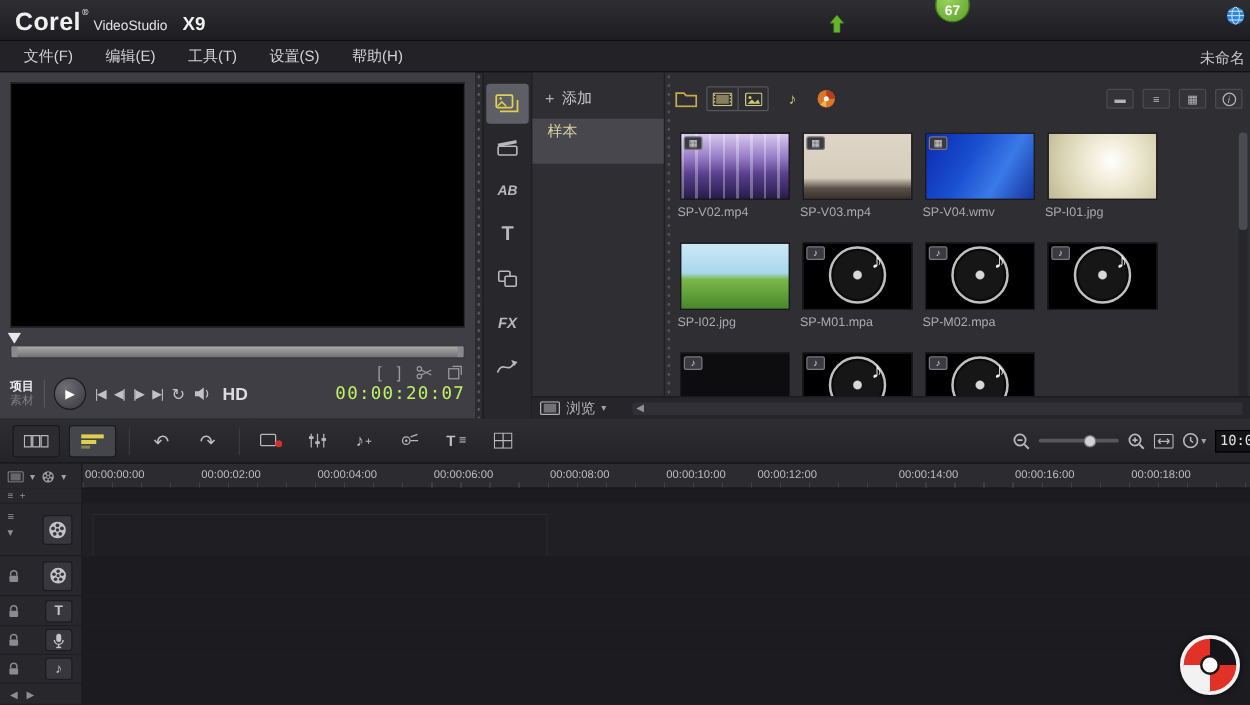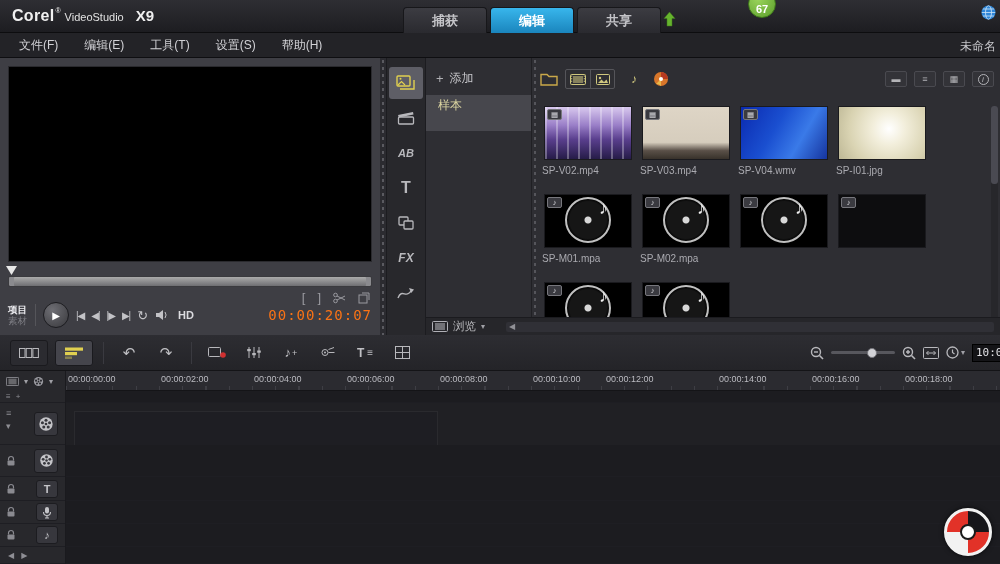--- a/index.html
+++ b/index.html
@@ -4,21 +4,21 @@
 <style>
   *{box-sizing:border-box;margin:0;padding:0}
   html,body{width:1000px;height:564px;overflow:hidden;background:#2b2b30;
     font-family:"Liberation Sans",sans-serif;color:#ccc;position:relative}
   svg{display:block}
 
   
   .header{position:absolute;left:0;top:0;width:1000px;height:33px;
     background:linear-gradient(#2e2e33,#1d1d21);border-bottom:1px solid #0d0d0f}
   .logo{position:absolute;left:12px;top:7px;display:flex;align-items:baseline;color:#f0f0f0}
-  .lg-corel{font-size:16px;font-weight:bold;letter-spacing:.3px}
+  .lg-corel{font-size:20px;font-weight:bold;letter-spacing:.3px}
   .lg-reg{font-size:7px;margin:0 4px 0 1px;align-self:flex-start}
   .lg-prod{font-size:11px;color:#e2e2e2}
   .lg-ver{font-size:15px;font-weight:bold;margin-left:12px}
   .tabs{position:absolute;left:403px;top:7px;display:flex;gap:3px}
   .tab{width:84px;height:26px;line-height:26px;text-align:center;font-size:13px;font-weight:bold;
     color:#c4c4c8;background:linear-gradient(#3c3c42,#2a2a2f);border:1px solid #17171a;border-bottom:none;
     border-radius:4px 4px 0 0}
   .tab.active{background:linear-gradient(#38b6ec,#1a85bd);color:#fff}
   .up-arrow{position:absolute;left:663px;top:11px}
   .notif{position:absolute;left:748px;top:-10px;width:28px;height:28px;border-radius:50%;
@@ -44,22 +44,22 @@
     box-shadow:inset 5px 0 0 #8a8a8e, inset -5px 0 0 #8a8a8e}
   .edit-icons{position:absolute;right:10px;top:232px;display:flex;gap:12px;align-items:center;color:#9a9aa0;font-size:13px}
   .transport{position:absolute;left:0;bottom:4px;width:100%;height:32px;display:flex;align-items:center;padding:0 8px;gap:7px}
   .modes{display:flex;flex-direction:column;justify-content:center;padding-right:8px;border-right:1px solid #55555a;line-height:1.2}
   .mode-a{font-size:9.5px;color:#ececf0;font-weight:bold}
   .mode-b{font-size:9.5px;color:#7e7e84}
   .play-btn{width:26px;height:26px;border-radius:50%;background:radial-gradient(circle at 35% 30%,#6e6e74,#38383c);
     border:1px solid #1c1c20;color:#fff;font-size:10px;display:flex;align-items:center;justify-content:center}
   .nav-btn{font-size:10px;color:#c2c2c6;letter-spacing:-1px}
   .repeat-btn{font-size:13px;color:#c2c2c6}
-  .hd{font-size:11px;font-weight:bold;color:#dcdce0;margin-left:2px}
-  .timecode{margin-left:auto;font-family:"DejaVu Sans Mono",monospace;font-size:14px;color:#f97316;letter-spacing:1px}
+  .hd{font-size:14px;font-weight:bold;color:#dcdce0;margin-left:2px}
+  .timecode{margin-left:auto;font-family:"DejaVu Sans Mono",monospace;font-size:14px;color:#bef264;letter-spacing:1px}
 
   .splitter{position:absolute;left:380px;top:0;width:6px;height:277px;
     background-image:radial-gradient(#5a5a60 1px,transparent 1.2px);background-size:6px 7px}
 
   .side-toolbar{position:absolute;left:386px;top:0;width:40px;height:277px;background:#28282c;
     border-left:1px solid #1c1c20;border-right:1px solid #1c1c20;padding-top:6px}
   .tool{width:34px;height:32px;margin:3px auto;display:flex;align-items:center;justify-content:center;
     border-radius:3px;color:#b8b8bc}
   .tool.active{background:#5e5e66}
   .tool-ab{font-size:11px;font-weight:bold;font-style:italic}
@@ -167,25 +167,20 @@
 </head>
 <body>
 
 <div class="header">
   <div class="logo">
     <span class="lg-corel">Corel</span>
     <span class="lg-reg">®</span>
     <span class="lg-prod">VideoStudio</span>
     <span class="lg-ver">X9</span>
   </div>
-  <div class="tabs">
-    <div class="tab">捕获</div>
-    <div class="tab active">编辑</div>
-    <div class="tab">共享</div>
-  </div>
   <span class="up-arrow">
     <svg width="13" height="16" viewBox="0 0 13 16">
         <path d="M6.5 1L12 7.5H9V15H4V7.5H1z" fill="#66b32e" stroke="#3e7a1a" stroke-width=".5"></path>
       </svg>
   </span>
   <div class="notif">
     <span>67</span>
   </div>
   <div class="globe">
     <svg width="15" height="15" viewBox="0 0 15 15">
@@ -353,20 +348,24 @@
       <div class="cell">
         <div class="thumb art-water">
             <span class="badge">▦</span>
           </div>
         <div class="cell-label">SP-V04.wmv</div>
       </div>
       <div class="cell">
         <div class="thumb art-dandelion"></div>
         <div class="cell-label">SP-I01.jpg</div>
       </div>
+      <div class="cell">
+        <div class="thumb art-meadow"></div>
+        <div class="cell-label">SP-I02.jpg</div>
+      </div>
 
       <div class="cell">
         <div class="thumb art-vinylbg">
             <span class="badge">♪</span>
           <div class="vinyl">
               <span class="vinyl-note">♪</span>
             </div>
           </div>
         <div class="cell-label">SP-M01.mpa</div>
       </div>

